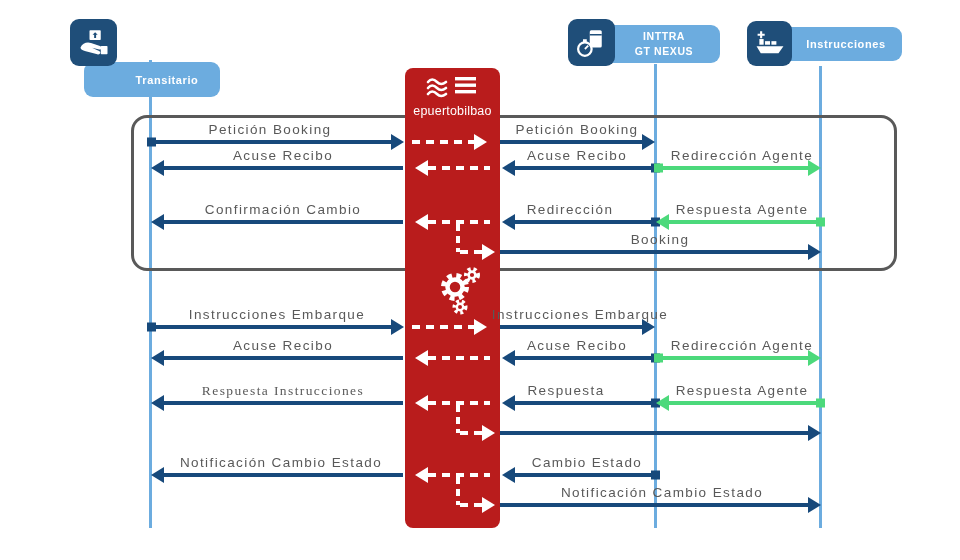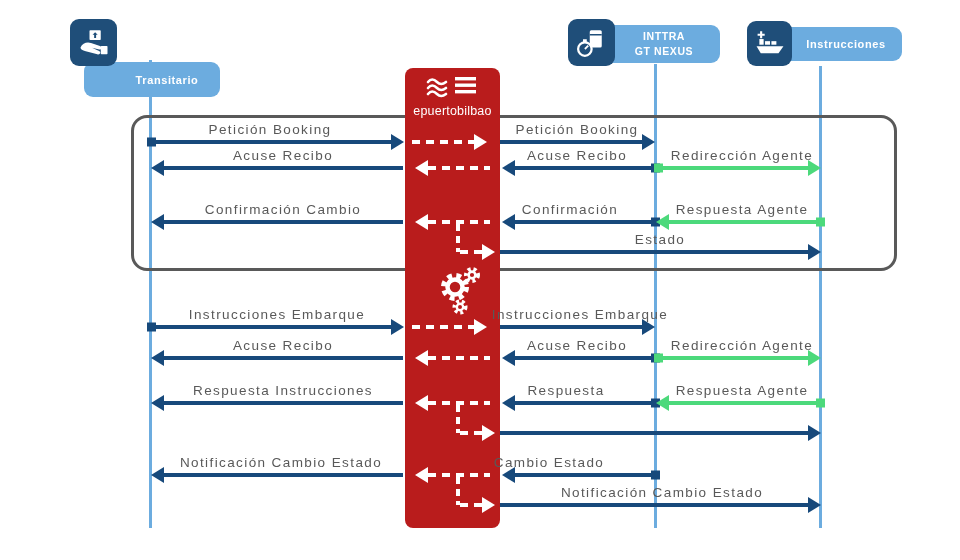--- a/index.html
+++ b/index.html
@@ -99,25 +99,25 @@
   <div class="mlbl" style="left:577px;top:148px;">Acuse Recibo</div>
   <div class="mlbl" style="left:742px;top:148px;">Redirección Agente</div>
 
   <div class="shaft navy head-l" style="left:164px;top:220px;width:239px;"></div>
   <div class="wdash head-l" style="left:428px;top:220px;width:62px;"></div>
   <div class="vdash" style="left:456px;top:224px;height:28px;"></div>
   <div class="wdash head-r" style="left:460px;top:250px;width:22px;"></div>
   <div class="shaft navy head-l sq-r" style="left:515px;top:220px;width:140px;"></div>
   <div class="shaft green sq-r head-l" style="left:669px;top:220px;width:151px;"></div>
   <div class="mlbl" style="left:283px;top:202px;">Confirmación Cambio</div>
-  <div class="mlbl" style="left:570px;top:202px;">Confirmación</div>
+  <div class="mlbl" style="left:570px;top:202px;">Redirección</div>
   <div class="mlbl" style="left:742px;top:202px;">Respuesta Agente</div>
 
   <div class="shaft navy head-r" style="left:500px;top:250px;width:308px;"></div>
-  <div class="mlbl" style="left:660px;top:232px;">Estado</div>
+  <div class="mlbl" style="left:660px;top:232px;">Booking</div>
 
   <div class="shaft navy sq-l head-r" style="left:152px;top:325px;width:239px;"></div>
   <div class="wdash head-r" style="left:412px;top:325px;width:62px;"></div>
   <div class="shaft navy head-r" style="left:500px;top:325px;width:142px;"></div>
   <div class="mlbl" style="left:277px;top:307px;">Instrucciones Embarque</div>
   <div class="mlbl" style="left:580px;top:307px;">Instrucciones Embarque</div>
 
   <div class="shaft navy head-l" style="left:164px;top:356px;width:239px;"></div>
   <div class="wdash head-l" style="left:428px;top:356px;width:62px;"></div>
   <div class="shaft navy head-l sq-r" style="left:515px;top:356px;width:140px;"></div>
@@ -125,33 +125,33 @@
   <div class="mlbl" style="left:283px;top:338px;">Acuse Recibo</div>
   <div class="mlbl" style="left:577px;top:338px;">Acuse Recibo</div>
   <div class="mlbl" style="left:742px;top:338px;">Redirección Agente</div>
 
   <div class="shaft navy head-l" style="left:164px;top:401px;width:239px;"></div>
   <div class="wdash head-l" style="left:428px;top:401px;width:62px;"></div>
   <div class="vdash" style="left:456px;top:405px;height:28px;"></div>
   <div class="wdash head-r" style="left:460px;top:431px;width:22px;"></div>
   <div class="shaft navy head-l sq-r" style="left:515px;top:401px;width:140px;"></div>
   <div class="shaft green sq-r head-l" style="left:669px;top:401px;width:151px;"></div>
-  <div class="mlbl" style="left:283px;top:383px;">Respuesta Instrucciones</div>
+  <div class="mlbl" style="left:283px;top:383px;font-family:Liberation Serif, serif;">Respuesta Instrucciones</div>
   <div class="mlbl" style="left:566px;top:383px;">Respuesta</div>
   <div class="mlbl" style="left:742px;top:383px;">Respuesta Agente</div>
 
   <div class="shaft navy head-r" style="left:500px;top:431px;width:308px;"></div>
 
   <div class="shaft navy head-l" style="left:164px;top:473px;width:239px;"></div>
   <div class="wdash head-l" style="left:428px;top:473px;width:62px;"></div>
   <div class="vdash" style="left:456px;top:477px;height:28px;"></div>
   <div class="wdash head-r" style="left:460px;top:503px;width:22px;"></div>
   <div class="shaft navy head-l sq-r" style="left:515px;top:473px;width:140px;"></div>
   <div class="mlbl" style="left:281px;top:455px;">Notificación Cambio Estado</div>
-  <div class="mlbl" style="left:549px;top:455px;">Cambio Estado</div>
+  <div class="mlbl" style="left:587px;top:455px;">Cambio Estado</div>
 
   <div class="shaft navy head-r" style="left:500px;top:503px;width:308px;"></div>
   <div class="mlbl" style="left:662px;top:485px;">Notificación Cambio Estado</div>
 
   <div class="actor-label" style="left:84px;top:25px;width:136px;height:35px;font-size:11px;padding-left:30px;box-sizing:border-box;margin-top:37px;">
     <span>Transitario</span>
   </div>
   <div class="actor-icon" style="left:70px;top:19px;width:47px;height:47px;">
     <svg width="36" height="36" viewBox="0 0 48 48">
       <rect x="18" y="7" width="15" height="13" rx="1" fill="#ffffff"></rect>

